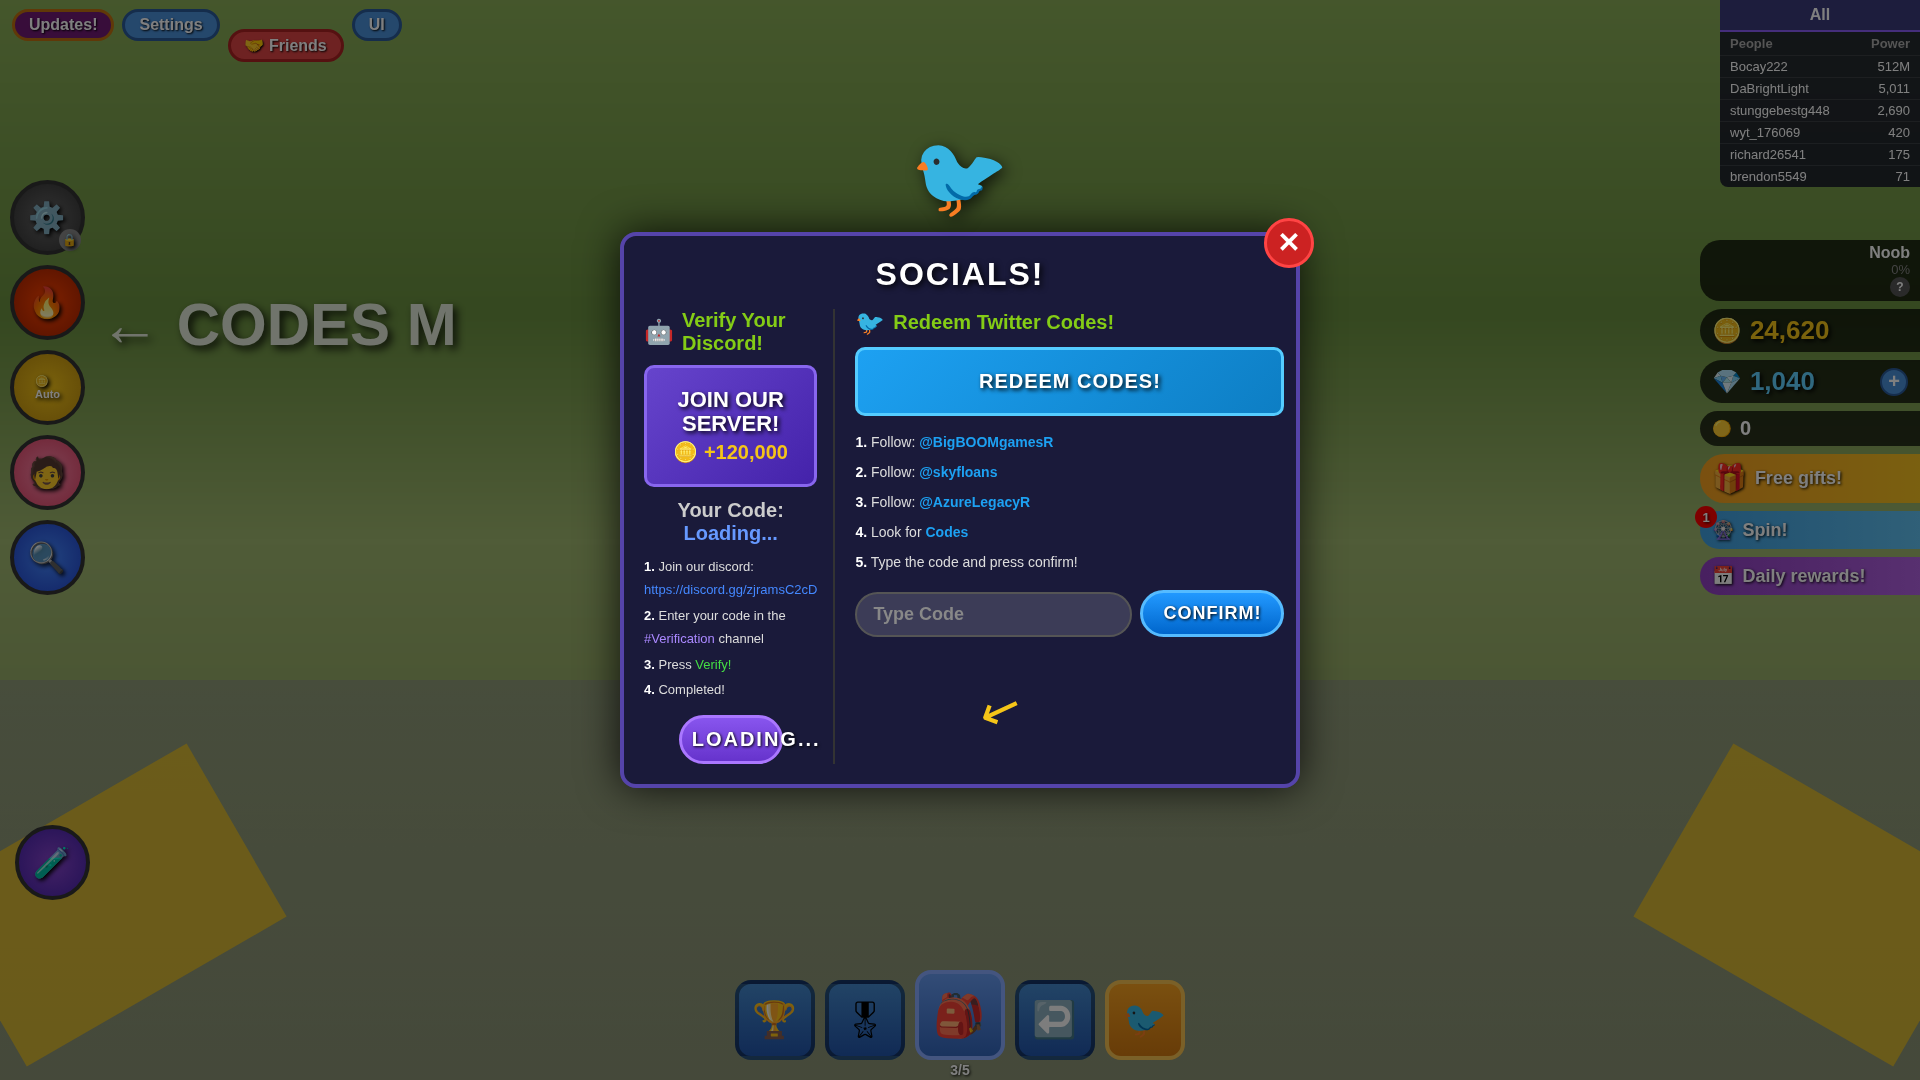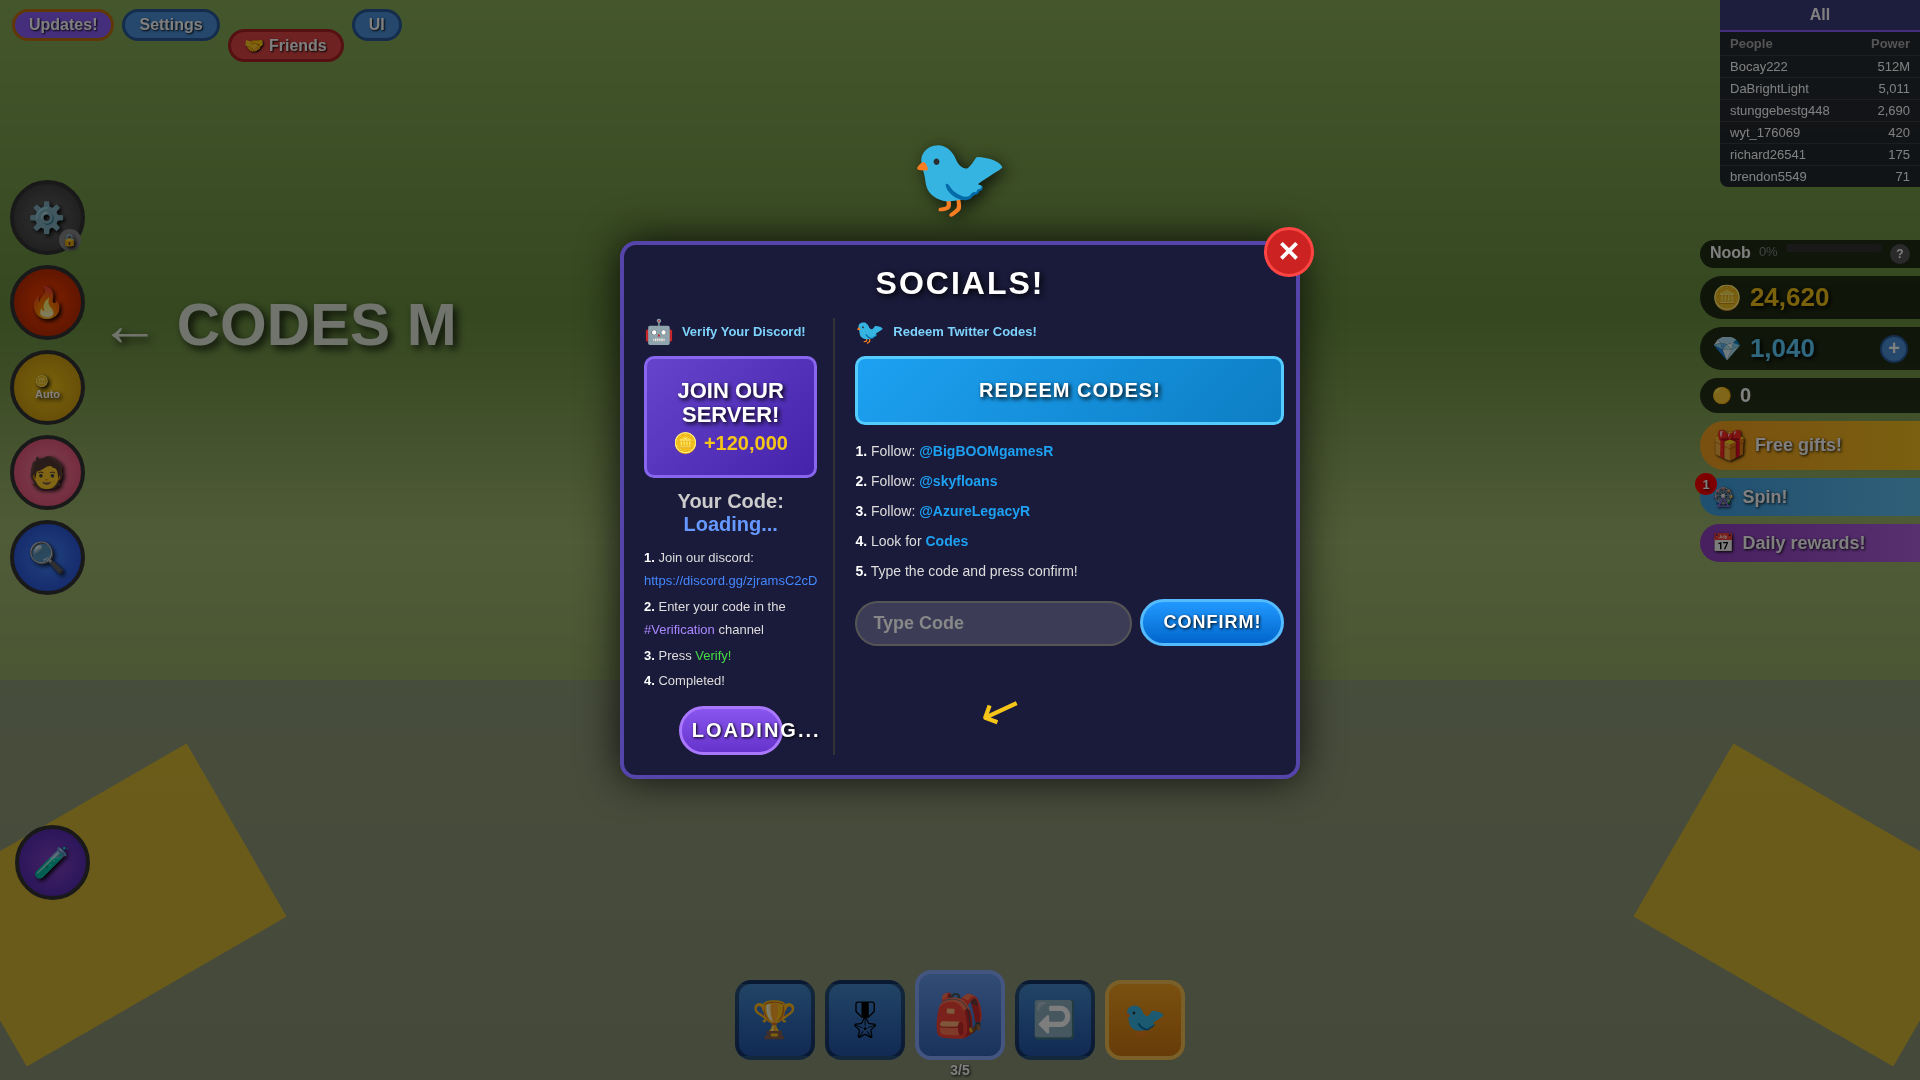--- a/index.html
+++ b/index.html
@@ -71,21 +71,21 @@
       background: #4a90d9;
       border: 3px solid #2a5a99;
       border-radius: 20px;
       color: white;
       font-weight: 900;
       font-size: 16px;
       padding: 4px 14px;
       cursor: pointer;
       text-shadow: 1px 1px 2px #000;
     }
-    .top-btn.updates { background: #8b5cf6; border-color: #c07010; }
+    .top-btn.updates { background: #701a75; border-color: #c07010; }
     .top-btn.settings { background: #4a90d9; border-color: #2a5a99; }
     .top-btn.friends { background: #d44; border-color: #a22; margin-top: 41px; }
     .top-btn.ui { background: #4a90d9; border-color: #2a5a99; }
 
     
     .right-panel {
       position: absolute;
       top: 0;
       right: 0;
       width: 200px;
@@ -139,22 +139,22 @@
       flex-direction: column;
       gap: 8px;
       padding-right: 0;
     }
 
     .noob-bar {
       background: rgba(0,0,0,0.7);
       border-radius: 20px 0 0 20px;
       padding: 4px 10px;
       display: flex;
-      align-items: flex-start;
-      gap: 8px;
+      align-items: flex-end;
+      flex-direction: column;
     }
     .noob-label { color: white; font-weight: 900; font-size: 16px; }
     .noob-pct { color: #888; font-size: 13px; }
     .progress-bar {
       flex: 1;
       height: 8px;
       background: #333;
       border-radius: 4px;
     }
     .question-mark {
@@ -378,22 +378,22 @@
     .section-header {
       display: flex;
       align-items: center;
       gap: 8px;
       margin-bottom: 10px;
     }
 
     .section-icon { font-size: 24px; }
 
     .section-title {
-      color: #7dd3fc;
-      font-size: 13px;
+      color: #84cc16;
+      font-size: 20px;
       font-weight: 900;
     }
 
     
     .discord-banner {
       background: linear-gradient(135deg, #6644cc, #4422aa);
       border-radius: 10px;
       padding: 20px;
       text-align: center;
       margin-bottom: 12px;

